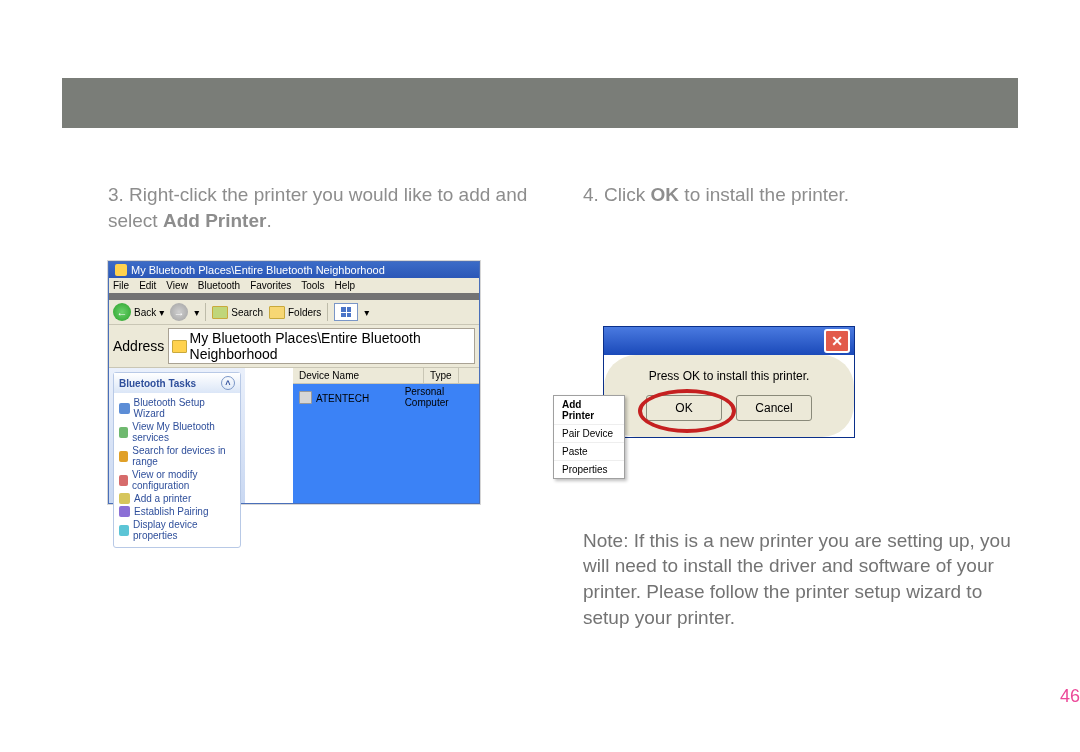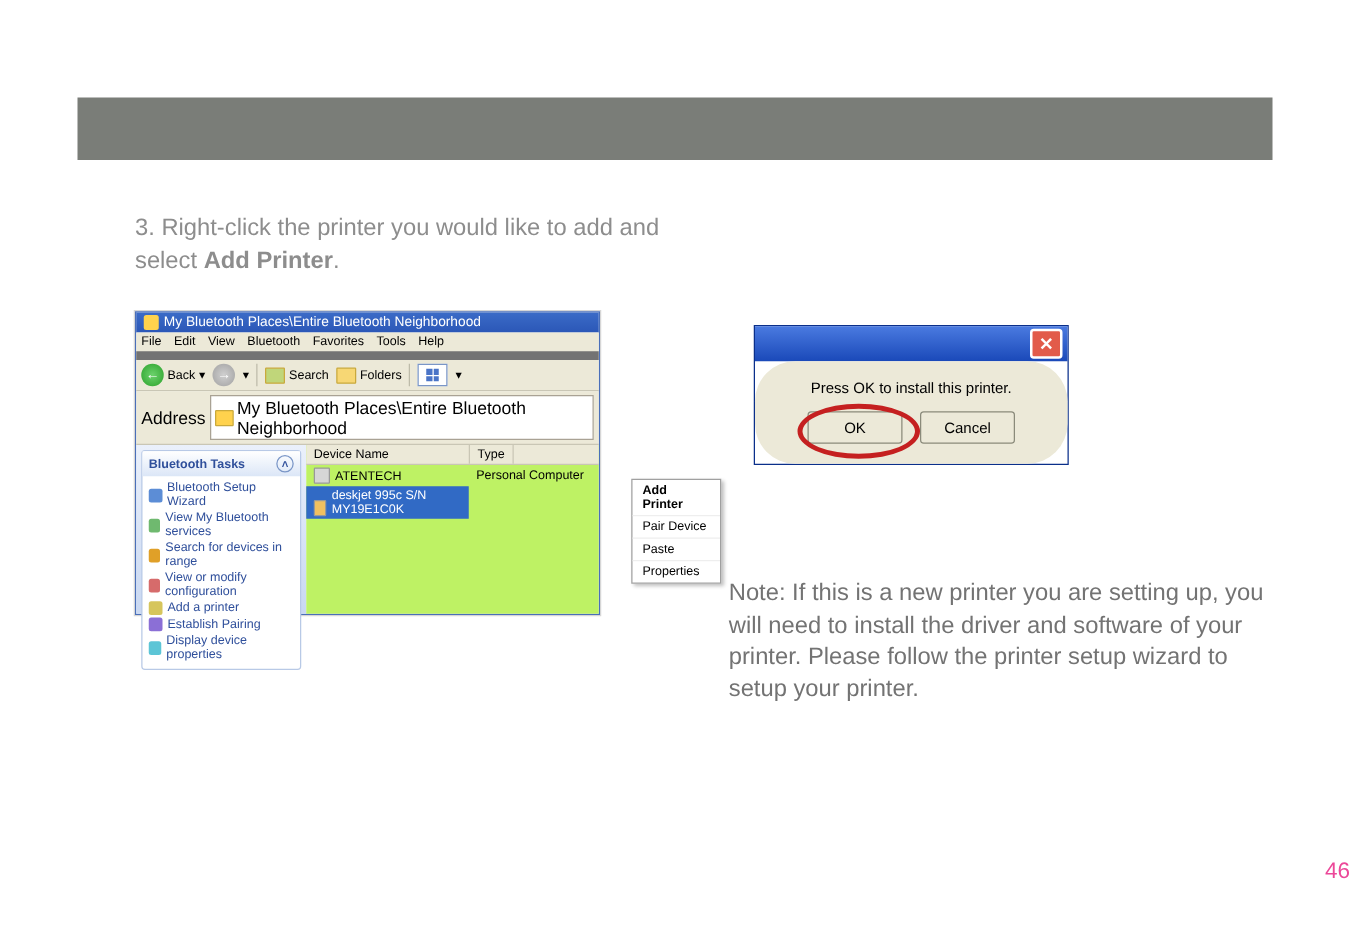--- a/index.html
+++ b/index.html
@@ -28,21 +28,21 @@
     display: flex;
     gap: 40px;
   }
   .col {
     flex: 1;
   }
   .instr {
     font-size: 19px;
     color: #8d8d8d;
     line-height: 1.35;
-    margin: 0 0 28px 0;
+    margin: 12px 0 28px 0;
   }
   .instr b { color: #8d8d8d; font-weight: bold; }
   .note {
     font-size: 19px;
     color: #737373;
     line-height: 1.35;
     margin-top: 90px;
   }
   .page-num {
     position: absolute;
@@ -138,22 +138,23 @@
     font-size: 10px;
     display: flex; justify-content: space-between; align-items: center;
   }
   .chev { width: 12px; height: 12px; border-radius: 50%; border: 1px solid #7a96c7; display: inline-flex; align-items: center; justify-content: center; color: #2f4f9b; font-size: 9px; }
   .side-list { padding: 3px 5px 5px 5px; }
   .side-item { display: flex; align-items: center; gap: 4px; color: #2f4f9b; padding: 1px 0; font-size: 10px; }
   .mini-ico { width: 11px; height: 11px; border-radius: 2px; }
   .c1{background:#5c8dd6}.c2{background:#6fb96f}.c3{background:#e0a028}.c4{background:#d66b6b}.c5{background:#d6c55c}.c6{background:#8b6fd6}.c7{background:#5cc5d6}
   .xp-main {
     flex: 1;
-    background: #bef264;
+    background: #3b82f6;
     position: relative;
+    margin-left: 48px;
   }
   .xp-cols-head {
     display: flex;
     background: #ece9d8;
     border-bottom: 1px solid #c9c6b5;
     font-size: 10px;
   }
   .xp-cols-head > div { padding: 2px 6px; border-right: 1px solid #c9c6b5; }
   .ch1 { width: 118px; }
   .xp-row {
@@ -334,38 +335,35 @@
             <div class="ch1">Device Name</div>
             <div>Type</div>
           </div>
           <div class="xp-row">
             <div class="rw1">
                 <span class="dev-ico"></span>
                 <span>ATENTECH</span>
               </div>
             <div>Personal Computer</div>
           </div>
-          <div class="xp-row sel-row">
-            <div class="rw1">
-                <span class="dev-ico" style="background:#f0c060"></span>
-                <span>deskjet 995c S/N MY19E1C0K</span>
-              </div>
-          </div>
           <div class="ctx-menu">
             <div class="ctx-item bold">Add Printer</div>
             <div class="ctx-item">Pair Device</div>
             <div class="ctx-item">Paste</div>
             <div class="ctx-item">Properties</div>
           </div>
         </div>
       </div>
     </div>
   </div>
 
   <div class="col">
+    <p class="instr">
+      <span>4.  Click </span><b>OK</b><span> to install the printer.</span>
+    </p>
 
     <div style="height:90px"></div>
 
     <div class="dlg">
       <div class="dlg-title">
         <div class="dlg-close">
           <span>✕</span>
         </div>
       </div>
       <div class="dlg-body">

